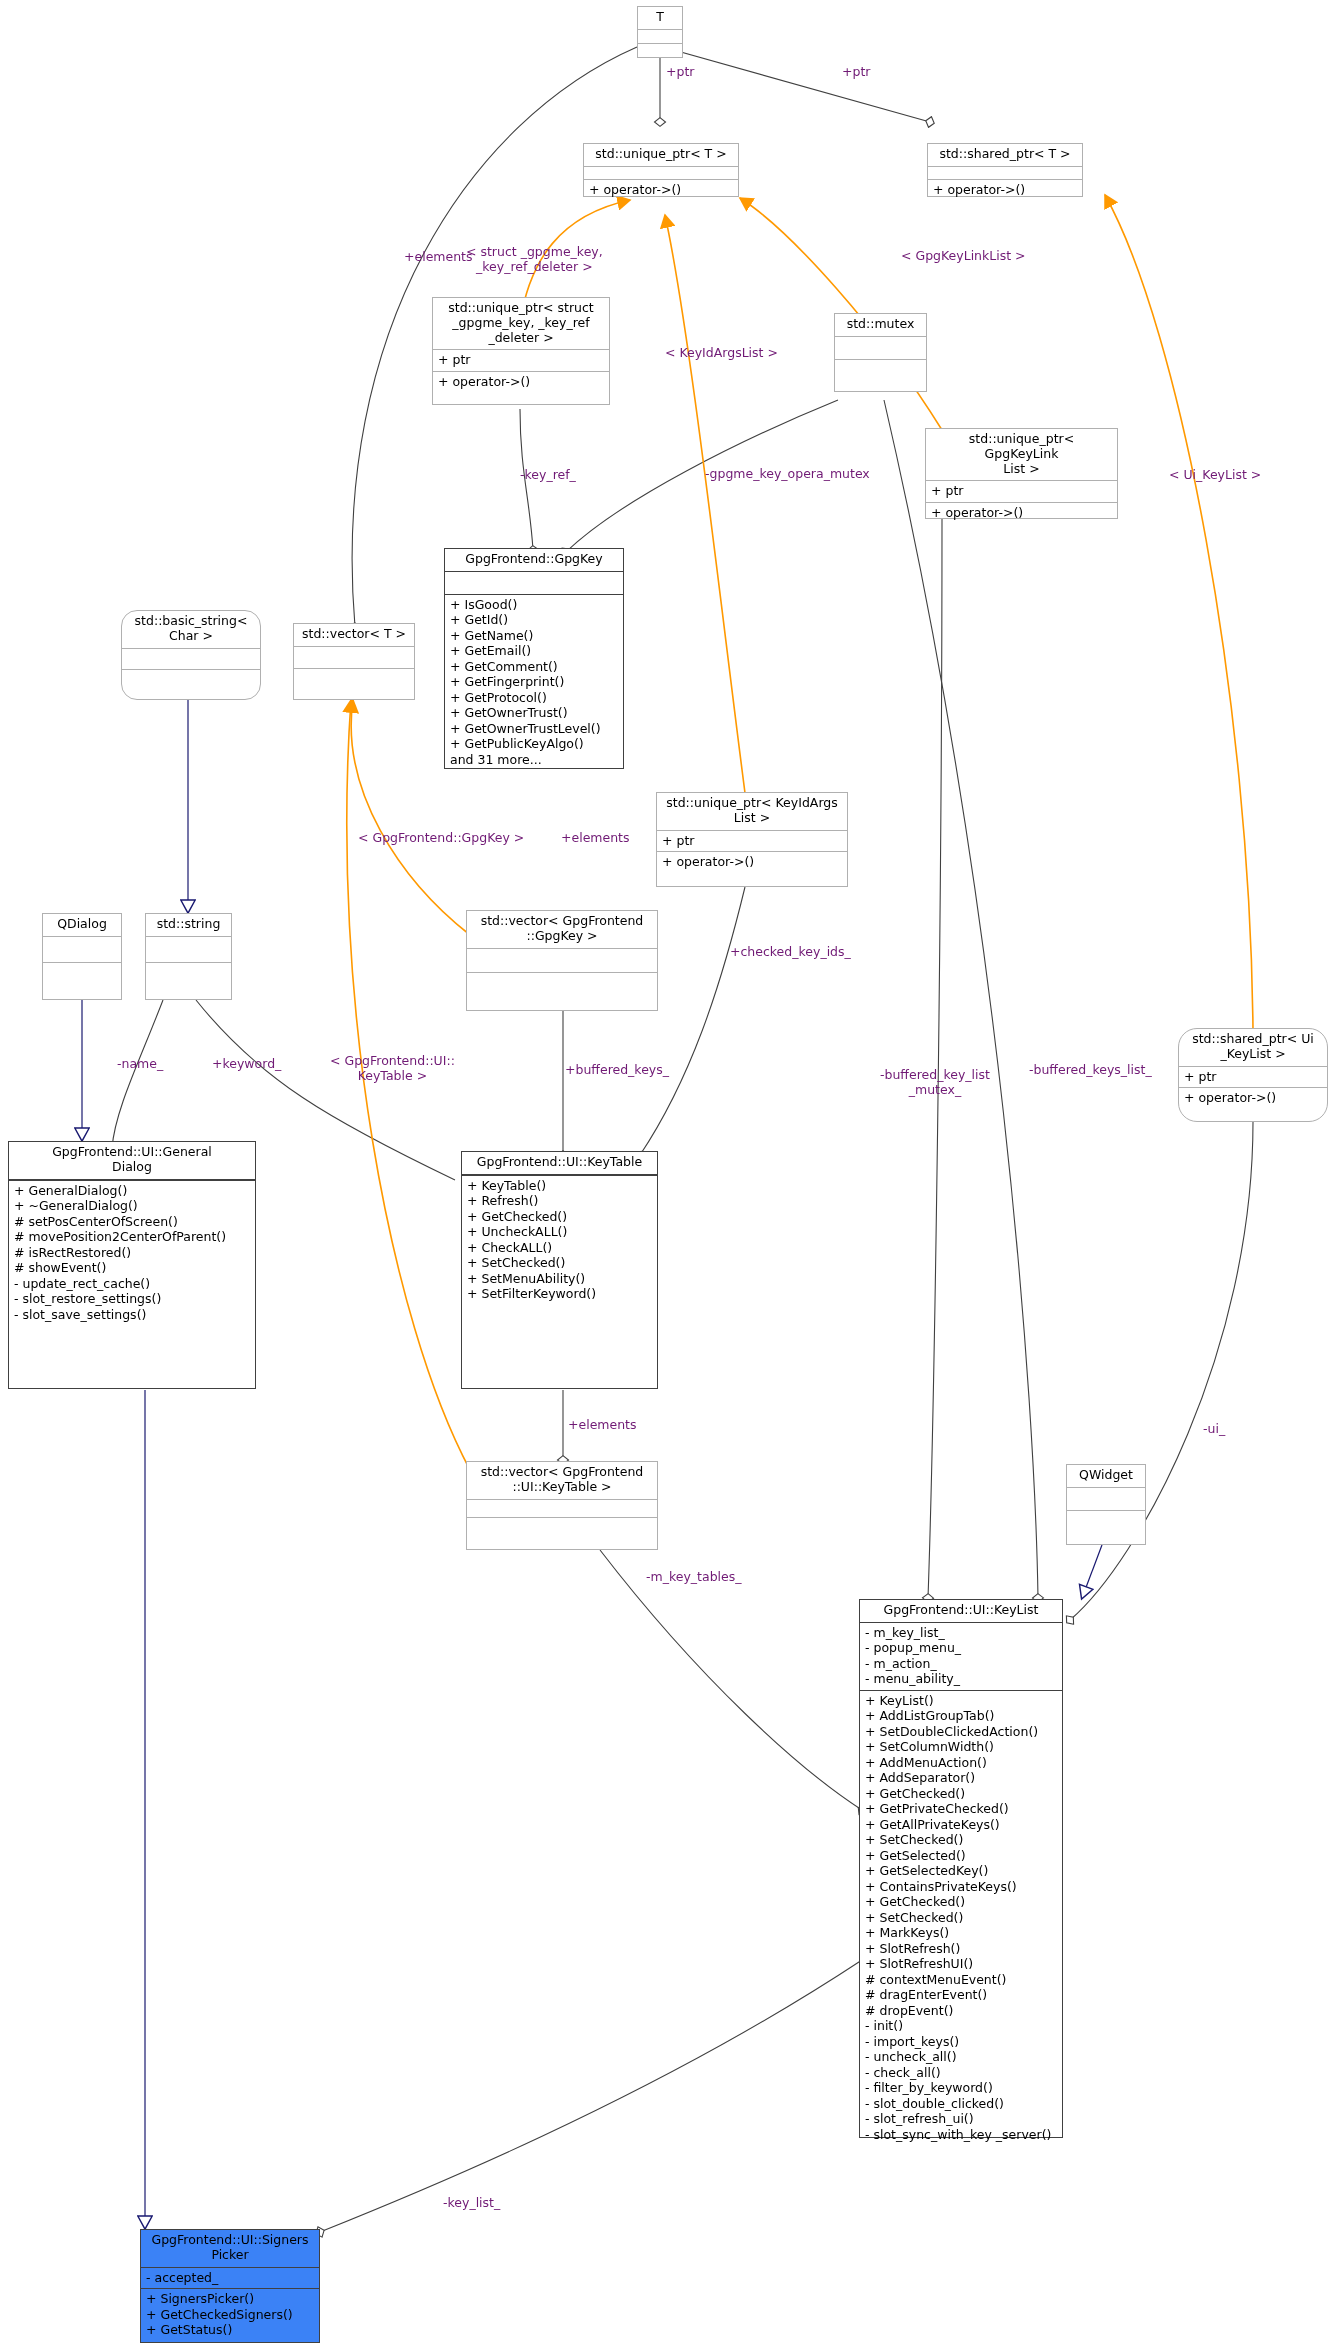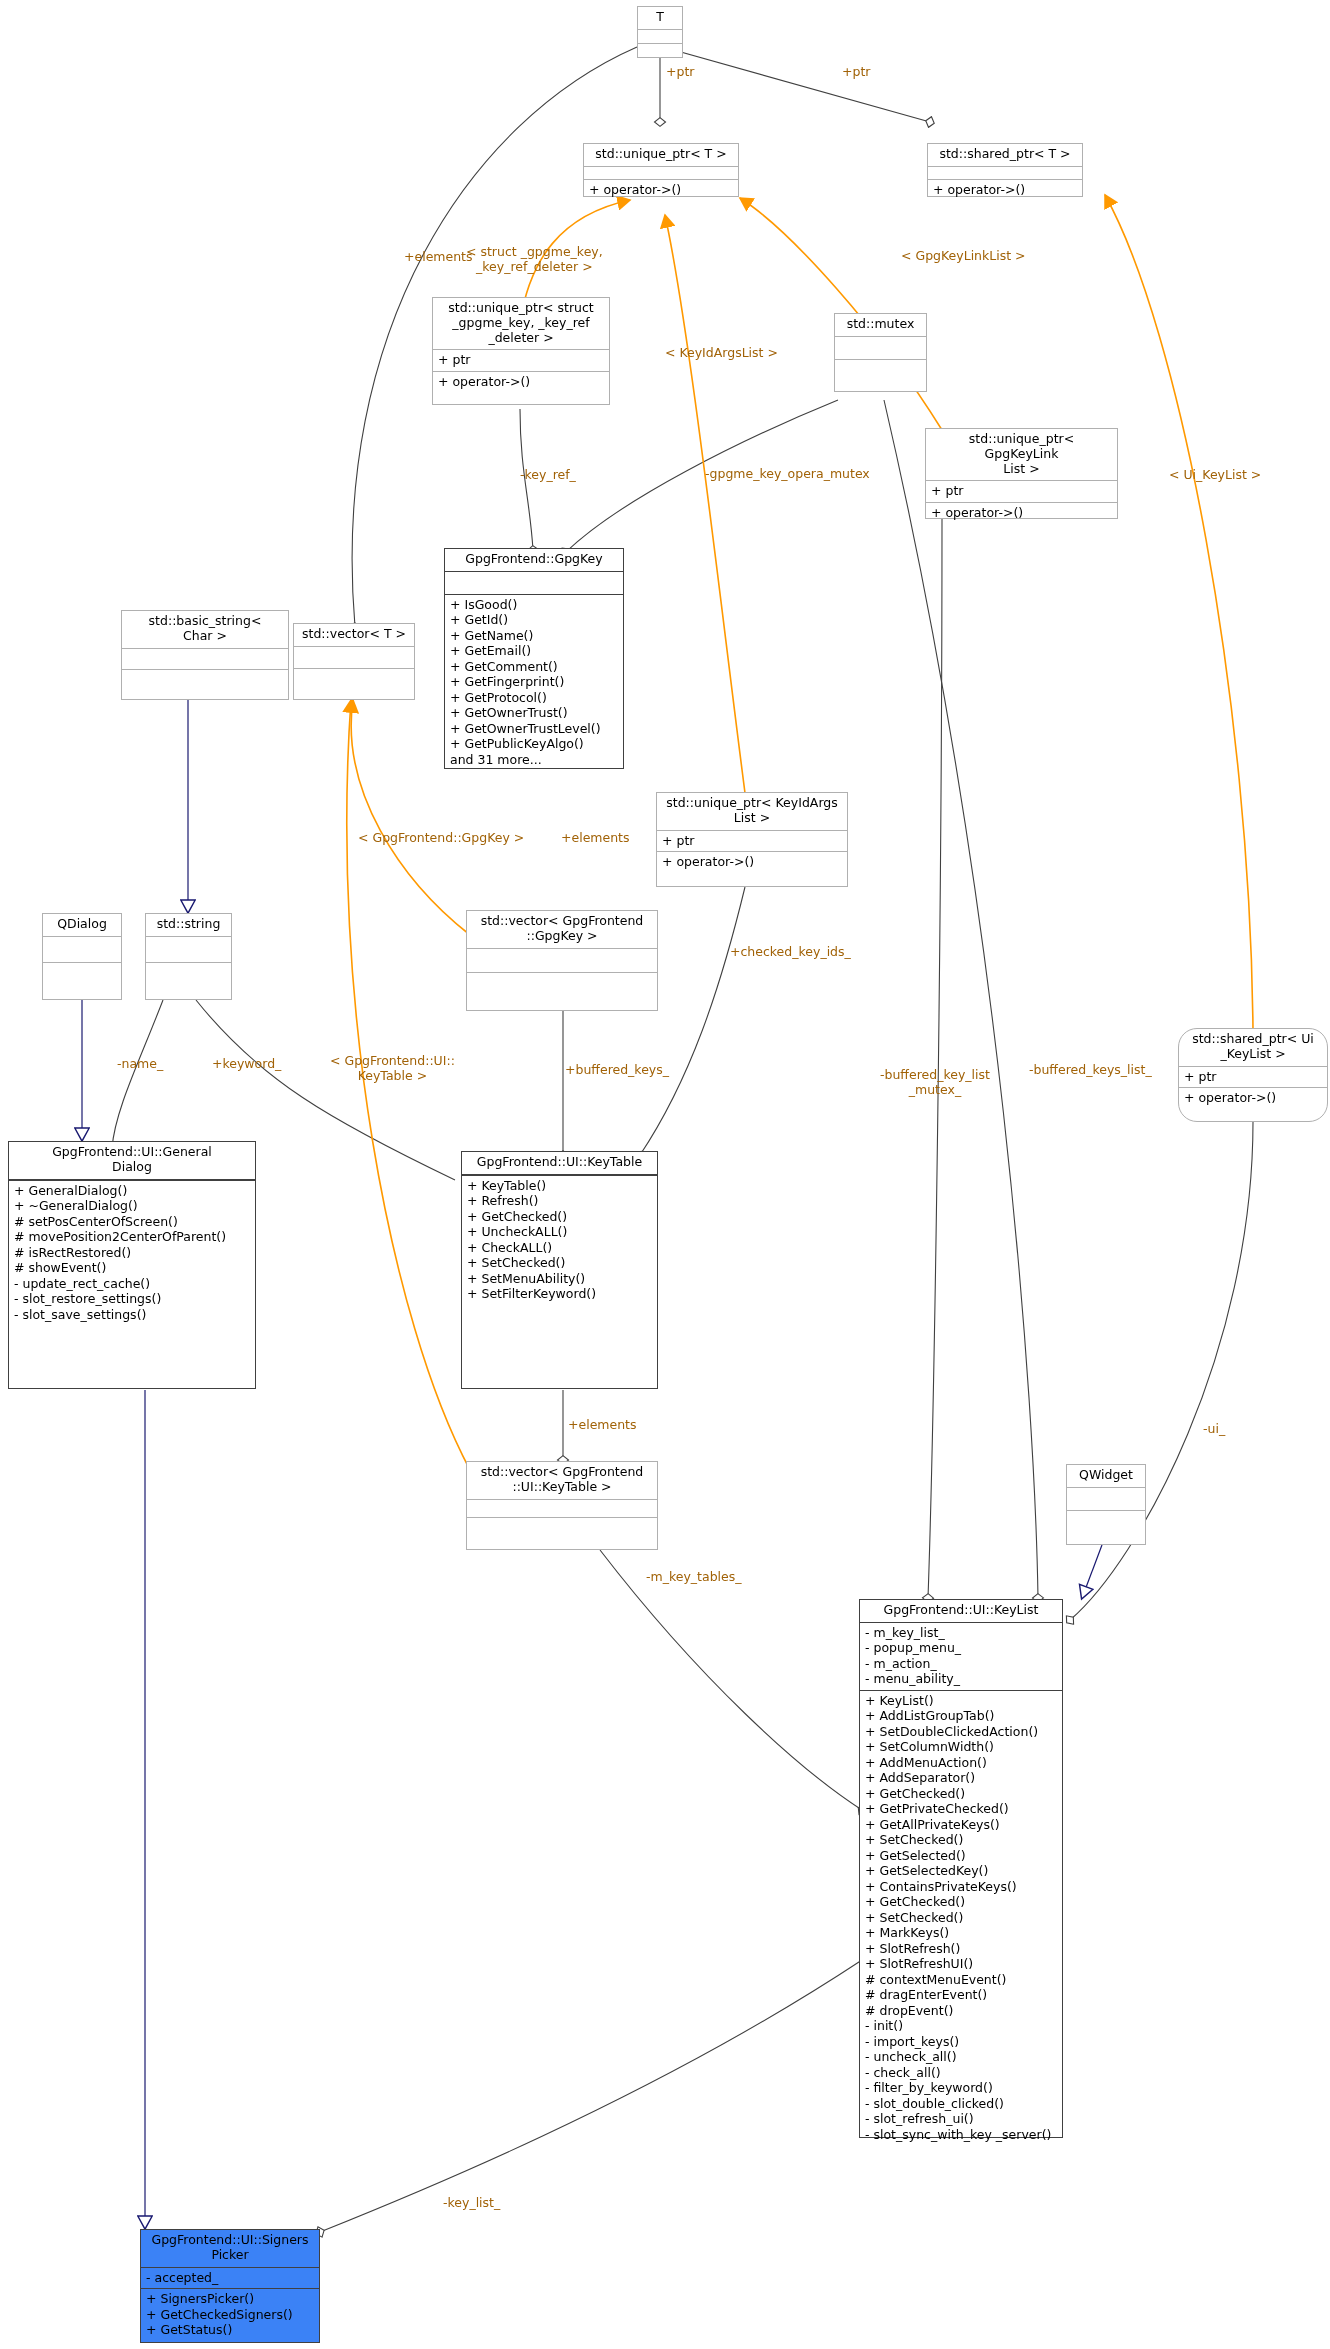--- a/index.html
+++ b/index.html
@@ -14,21 +14,21 @@
   .node .title{
     text-align:center;font-size:12.5px;color:#000;line-height:1.18;
     padding:3px 4px 4px 4px;
   }
   .node .sep{height:1px;background:#b0b0b0;}
   .node.solid .sep,.node.filled .sep{background:#404040;}
   .node .compartment{padding:2px 5px 3px 5px;font-size:12.5px;color:#000;line-height:1.24;}
   .node .compartment .row{white-space:nowrap;}
   .node .empty{height:19px;}
 
-  .edgelabel{position:absolute;font-size:12.5px;color:#a16207;white-space:nowrap;line-height:1.18;}
+  .edgelabel{position:absolute;font-size:12.5px;color:#701a75;white-space:nowrap;line-height:1.18;}
   .edgelabel.center{text-align:center;}
 </style>
 </head>
 <body>
 
 <div id="canvas">
 
   <svg class="edges" viewBox="0 0 1330 2349">
     <defs>
       <marker id="diamond" markerWidth="12" markerHeight="12" refX="6" refY="6" orient="auto">
@@ -182,21 +182,21 @@
       <div class="row">+ GetComment()</div>
       <div class="row">+ GetFingerprint()</div>
       <div class="row">+ GetProtocol()</div>
       <div class="row">+ GetOwnerTrust()</div>
       <div class="row">+ GetOwnerTrustLevel()</div>
       <div class="row">+ GetPublicKeyAlgo()</div>
       <div class="row">and 31 more...</div>
     </div>
   </div>
 
-  <div class="node" style="left:121px;top:610px;width:168px;height:90px;">
+  <div class="node" style="left:121px;top:610px;width:140px;height:90px;border-radius:16px;">
     <div class="title">
       <div>std::basic_string&lt;</div>
       <div>Char &gt;</div>
     </div>
     <div class="sep"></div>
       <div class="empty" style="height:20px;"></div>
     <div class="sep"></div>
       <div class="empty" style="height:20px;"></div>
   </div>
 

